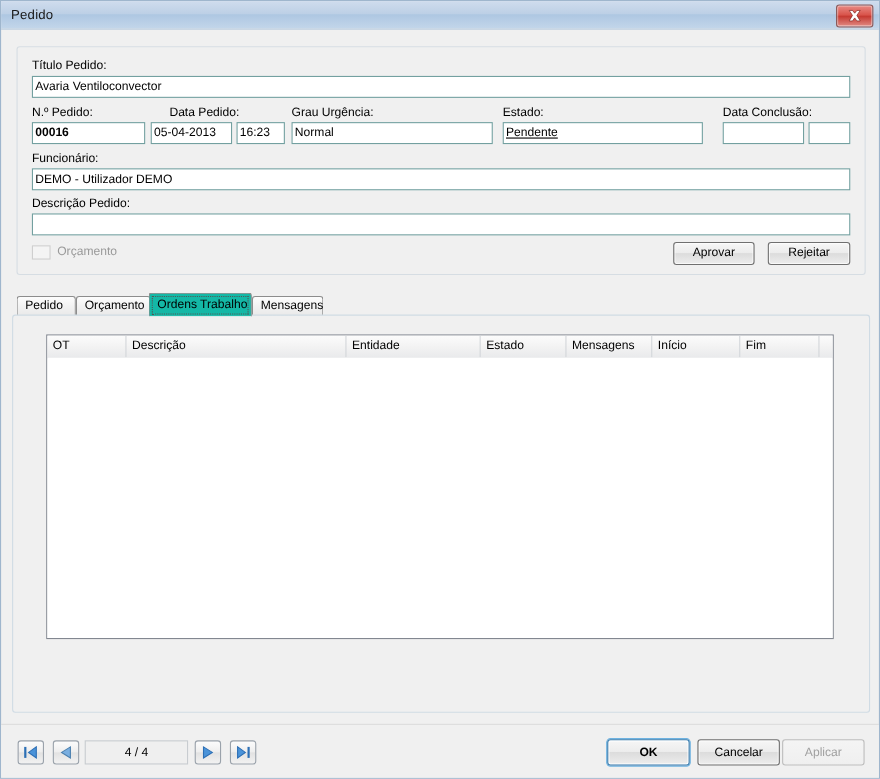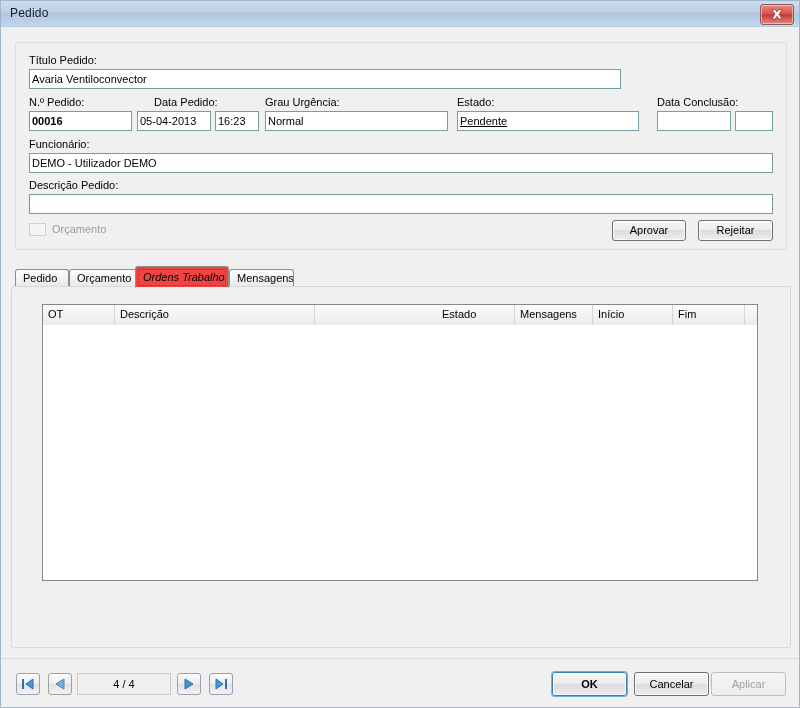--- a/index.html
+++ b/index.html
@@ -133,24 +133,23 @@
     font-size: 11px;
     padding: 0 7px;
     line-height: 17px;
     cursor: pointer;
     white-space: nowrap;
   }
   .tab.active {
     top: 0;
     height: 22px;
     line-height: 20px;
-    background: #ef4444;
+    background: #14b8a6;
     border-bottom: 1px solid #f0f0f0;
     z-index: 4;
-    font-style: italic;
   }
   .tab.active .focusbox {
     display: block;
     position: absolute;
     left: 2px; top: 2px; right: 2px; bottom: 1px;
     border: 1px dotted #555;
     pointer-events: none;
   }
   .tab .focusbox { display: none; }
   #tabpanel {
@@ -253,21 +252,21 @@
     <div id="close-btn">
       <svg width="14" height="13" viewBox="0 0 14 13">
         <path d="M2 1.5 L5 1.5 L7 4 L9 1.5 L12 1.5 L9 6 L12 11 L9 11 L7 8.3 L5 11 L2 11 L5 6 Z" fill="#ffffff" stroke="#7a1f1a" stroke-width=".6"></path>
       </svg>
     </div>
   </div>
 
   <div id="top-group">
 
     <span class="lbl" style="left:13px; top:11px;">Título Pedido:</span>
-    <div class="tbox" style="left:13px; top:26px; width:592px;">Avaria Ventiloconvector</div>
+    <div class="tbox" style="left:13px; top:26px; width:744px;">Avaria Ventiloconvector</div>
 
     <span class="lbl" style="left:13px; top:53px;">N.º Pedido:</span>
     <div class="tbox bold" style="left:13px; top:68px; width:103px;">00016</div>
 
     <span class="lbl" style="left:138px; top:53px;">Data Pedido:</span>
     <div class="tbox" style="left:121px; top:68px; width:74px;">05-04-2013</div>
     <div class="tbox" style="left:199px; top:68px; width:44px;">16:23</div>
 
     <span class="lbl" style="left:249px; top:53px;">Grau Urgência:</span>
     <div class="tbox" style="left:249px; top:68px; width:183px;">Normal</div>
@@ -311,20 +310,21 @@
         
       </div>
     </div>
 
     <div id="tabpanel">
 
       <div id="grid">
         <div id="grid-head">
           <div class="hcell" style="left:0px;   width:72px;">OT</div>
           <div class="hcell" style="left:72px;  width:200px;">Descrição</div>
+          <div class="hcell" style="left:272px; width:122px;">Entidade</div>
           <div class="hcell" style="left:394px; width:78px;">Estado</div>
           <div class="hcell" style="left:472px; width:78px;">Mensagens</div>
           <div class="hcell" style="left:550px; width:80px;">Início</div>
           <div class="hcell" style="left:630px; width:72px;">Fim</div>
           <div class="hcell" style="left:702px; width:14px; border-right:none;"></div>
         </div>
         <div id="grid-body"></div>
       </div>
     </div>
 

